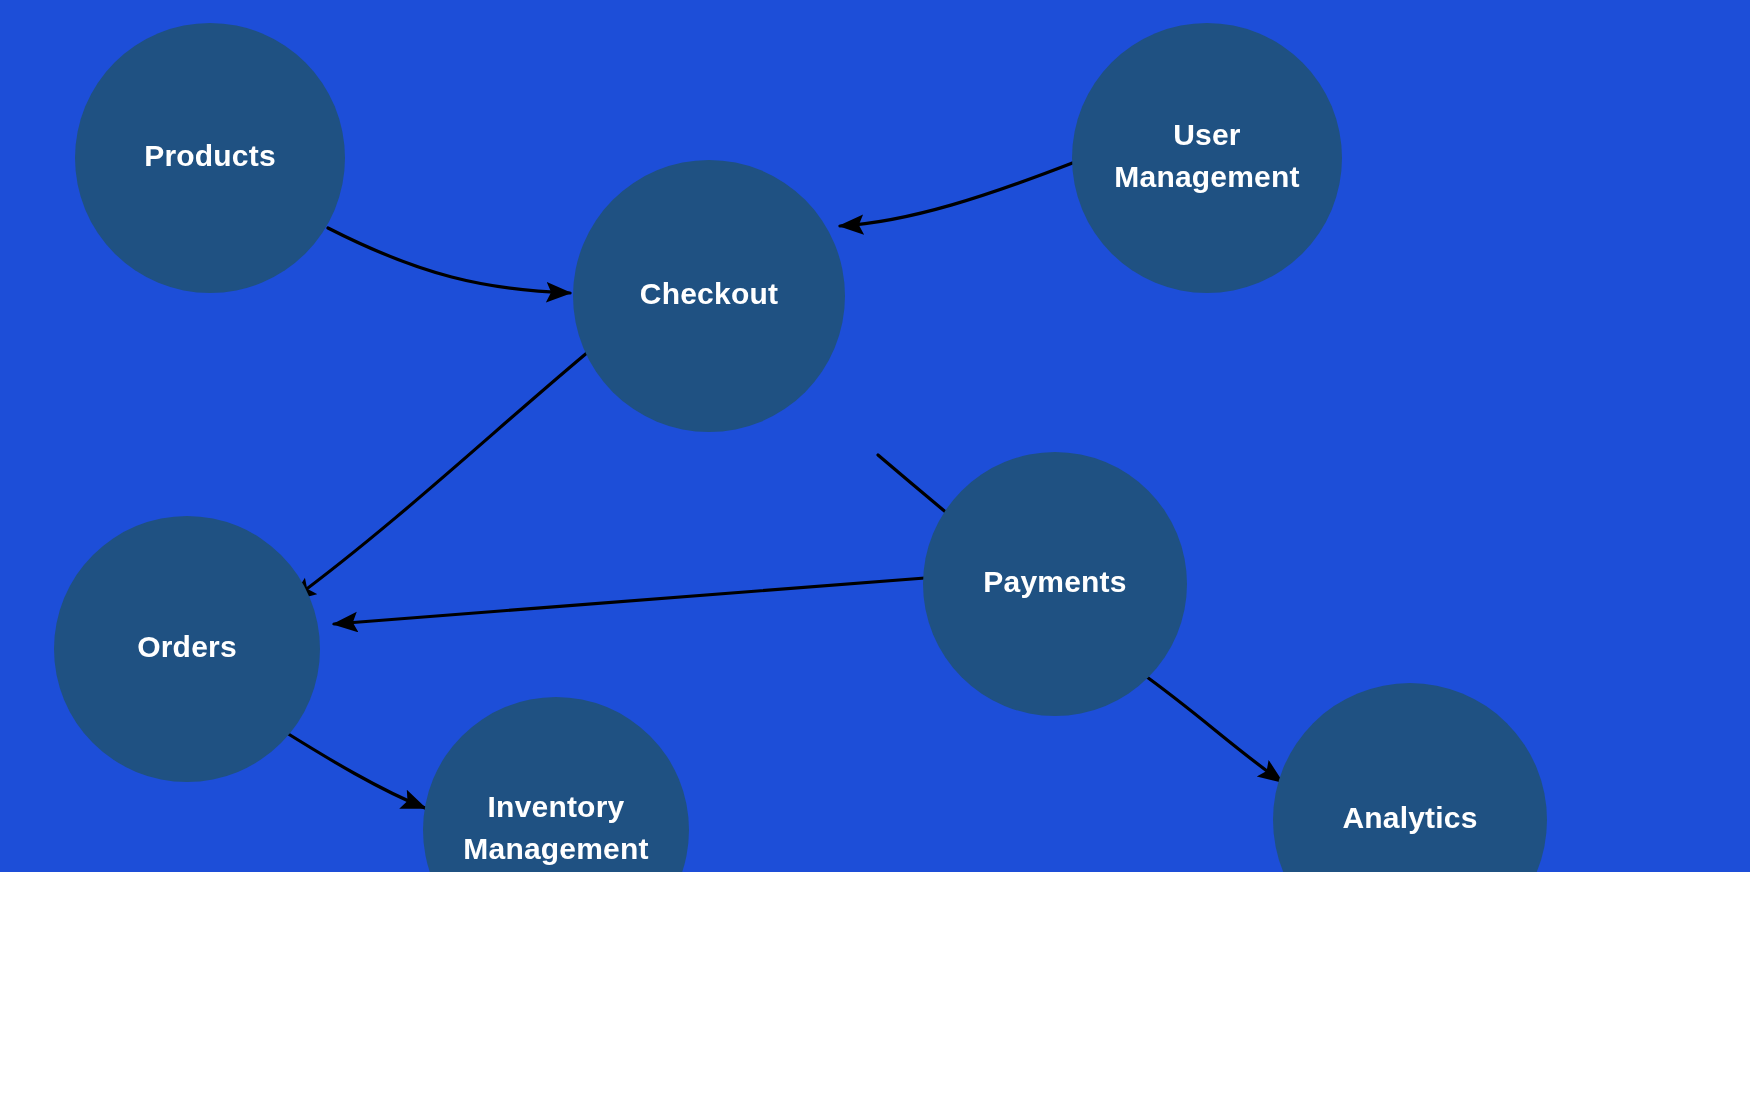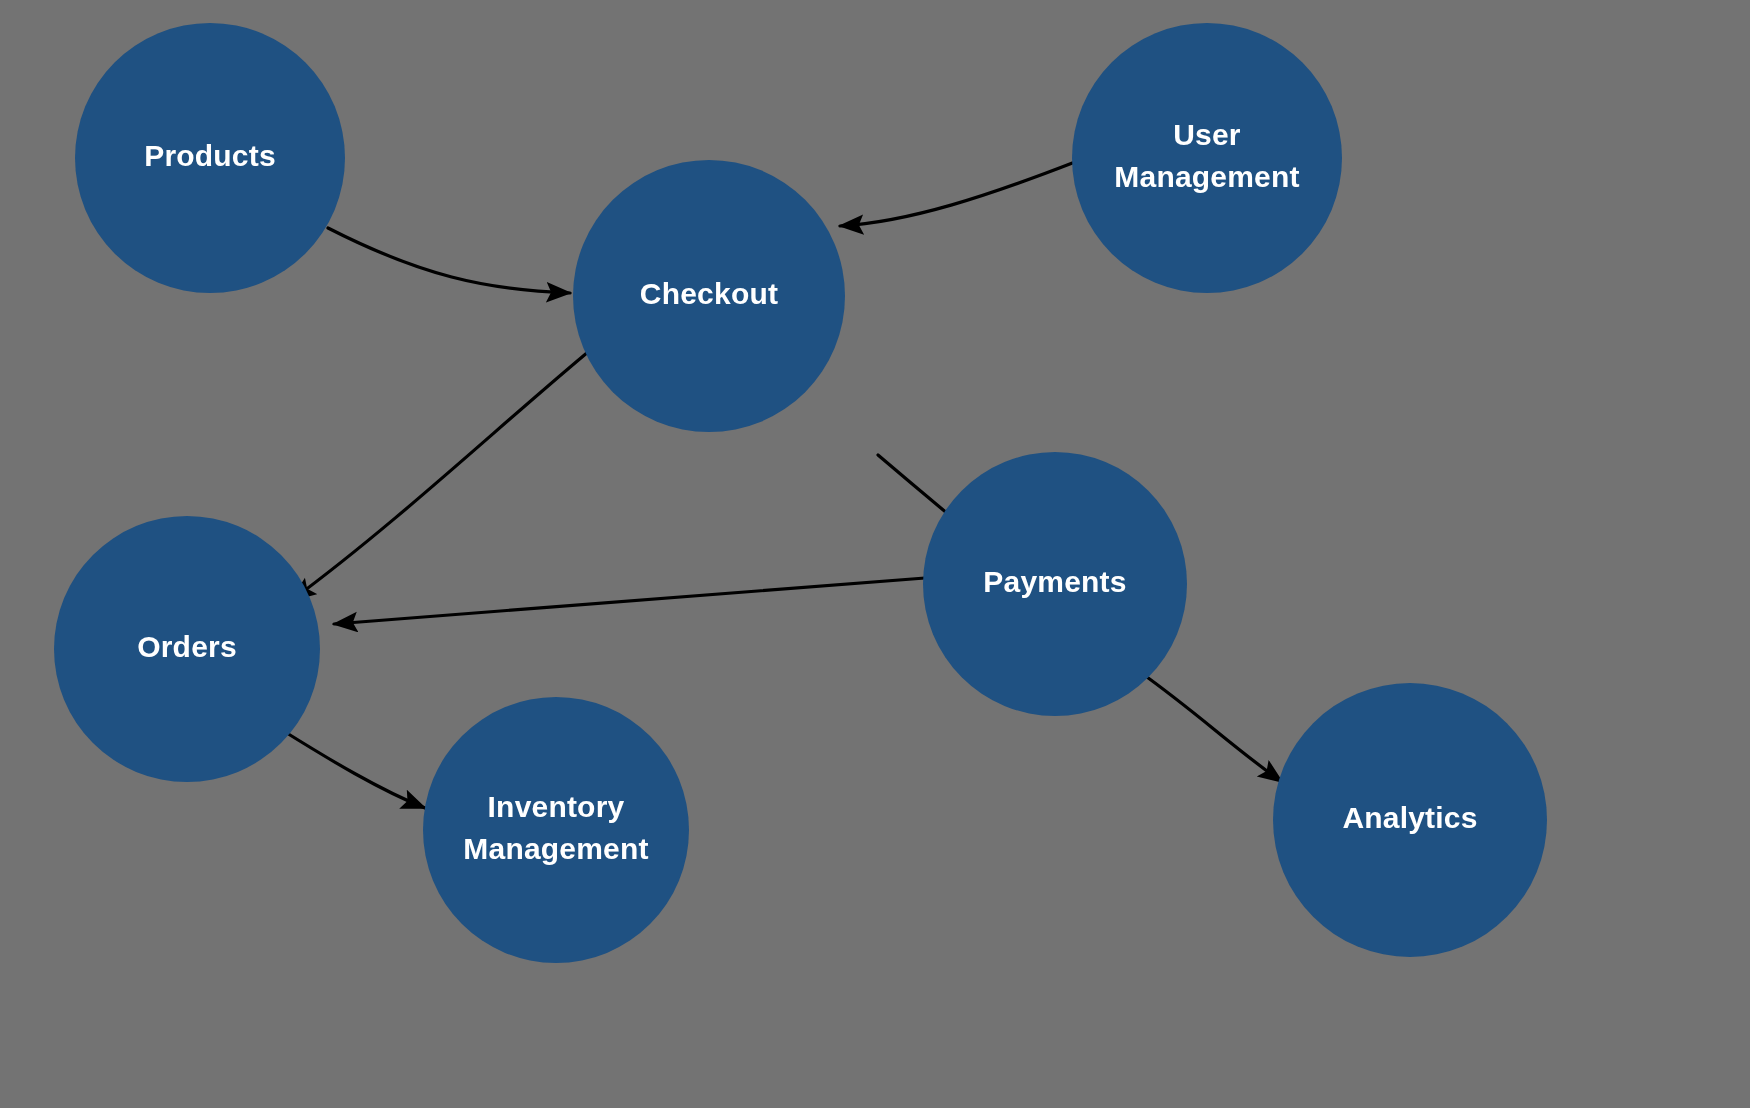--- a/index.html
+++ b/index.html
@@ -6,22 +6,22 @@
     margin: 0;
     padding: 0;
     background: #ffffff;
   }
   body {
     font-family: "Liberation Sans", sans-serif;
   }
   #canvas-wrap {
     position: relative;
     width: 1750px;
-    height: 1108px;
-    background: #737373;
+    height: 872px;
+    background: #1d4ed8;
     overflow: hidden;
   }
   #graph-svg {
     position: absolute;
     left: 0;
     top: 0;
     width: 1750px;
     height: 1108px;
     display: block;
   }

